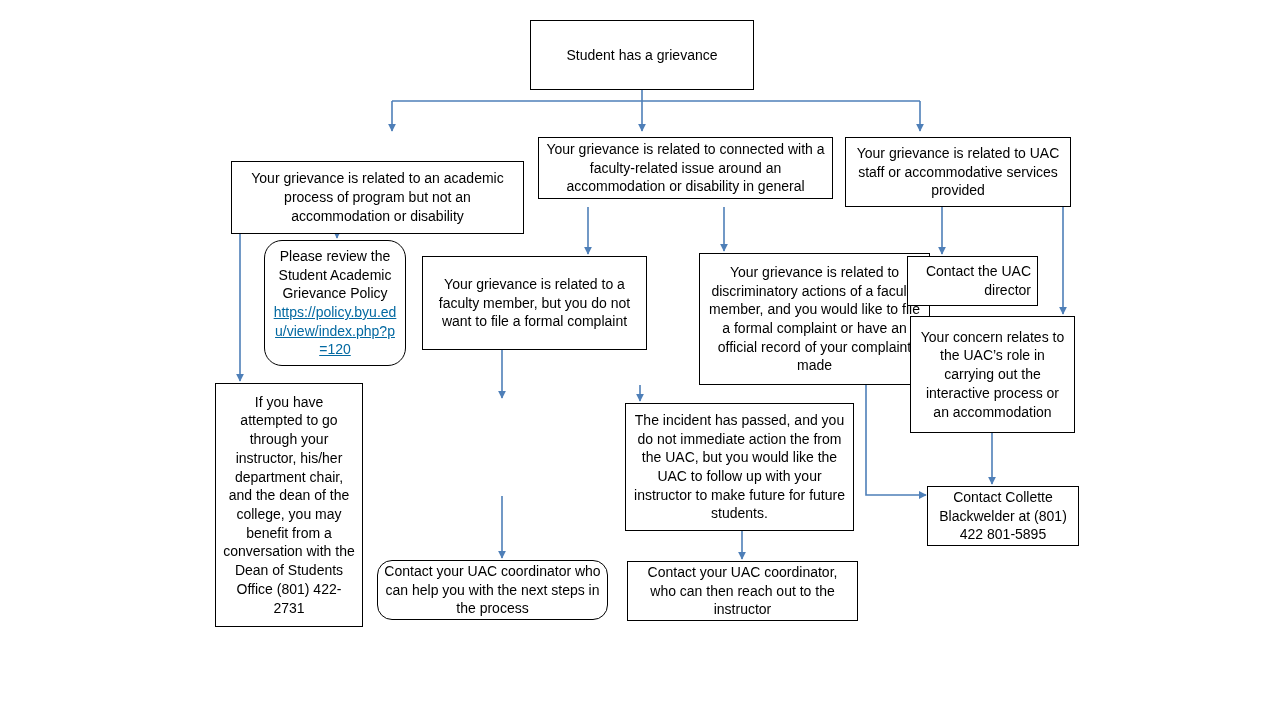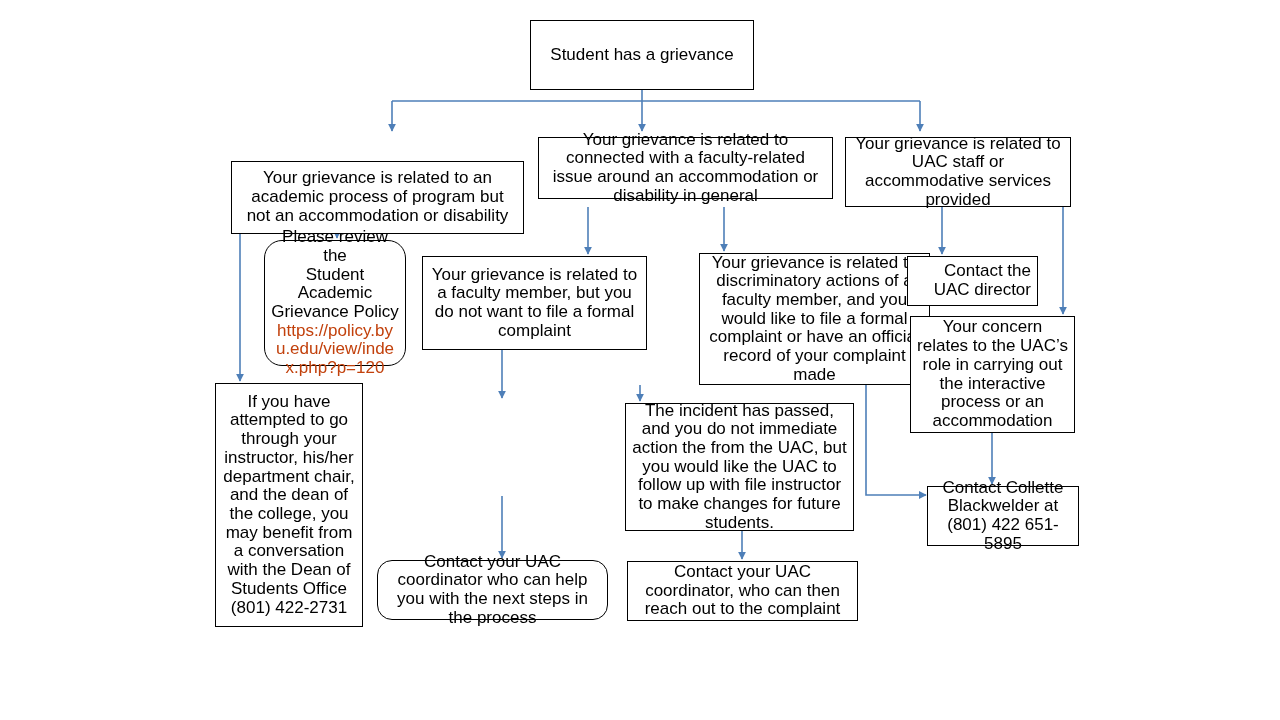--- a/index.html
+++ b/index.html
@@ -26,34 +26,35 @@
   .node {
     position: absolute;
     box-sizing: border-box;
     border: 1.3px solid #000000;
     background: #ffffff;
     display: flex;
     align-items: center;
     justify-content: center;
     text-align: center;
     color: #000000;
-    font-size: 17px;
+    font-size: 14px;
     line-height: 18.7px;
     padding: 8px 6px;
     z-index: 2;
   }
   .node .txt {
     display: block;
     width: 100%;
     white-space: pre-line;
   }
   .node .link {
     display: block;
     width: 100%;
-    color: #c2410c;
+    color: #0369a1;
+    text-decoration: underline;
     white-space: pre-line;
     word-break: break-all;
   }
 </style>
 </head>
 <body>
 
 <div id="canvas">
 
   <svg id="connectors" viewBox="0 0 1280 720" xmlns="http://www.w3.org/2000/svg">
@@ -132,28 +133,28 @@
   <div class="node" style="left:907px; top:256px; width:131px; height:50px;text-align:right;">
     <span class="txt">Contact the UAC director</span>
   </div>
 
   <div class="node" style="left:910px; top:316px; width:165px; height:117px;">
     <span class="txt">Your concern relates to the UAC’s role in carrying out the interactive process or an accommodation</span>
   </div>
 
 
   <div class="node" style="left:625px; top:403px; width:229px; height:128px;">
-    <span class="txt">The incident has passed, and you do not immediate action the from the UAC, but you would like the UAC to follow up with file instructor to make changes for future students.</span>
+    <span class="txt">The incident has passed, and you do not immediate action the from the UAC, but you would like the UAC to follow up with your instructor to make future for future students.</span>
   </div>
 
   <div class="node" style="left:377px; top:560px; width:231px; height:60px;border-radius:15px;">
     <span class="txt">Contact your UAC coordinator who can help you with the next steps in the process</span>
   </div>
 
   <div class="node" style="left:627px; top:561px; width:231px; height:60px;">
-    <span class="txt">Contact your UAC coordinator, who can then reach out to the complaint</span>
+    <span class="txt">Contact your UAC coordinator, who can then reach out to the instructor</span>
   </div>
 
   <div class="node" style="left:927px; top:486px; width:152px; height:60px;">
-    <span class="txt">Contact Collette Blackwelder at (801) 422 651-5895</span>
+    <span class="txt">Contact Collette Blackwelder at (801) 422 801-5895</span>
   </div>
 
 </div>
 
 </body></html>

